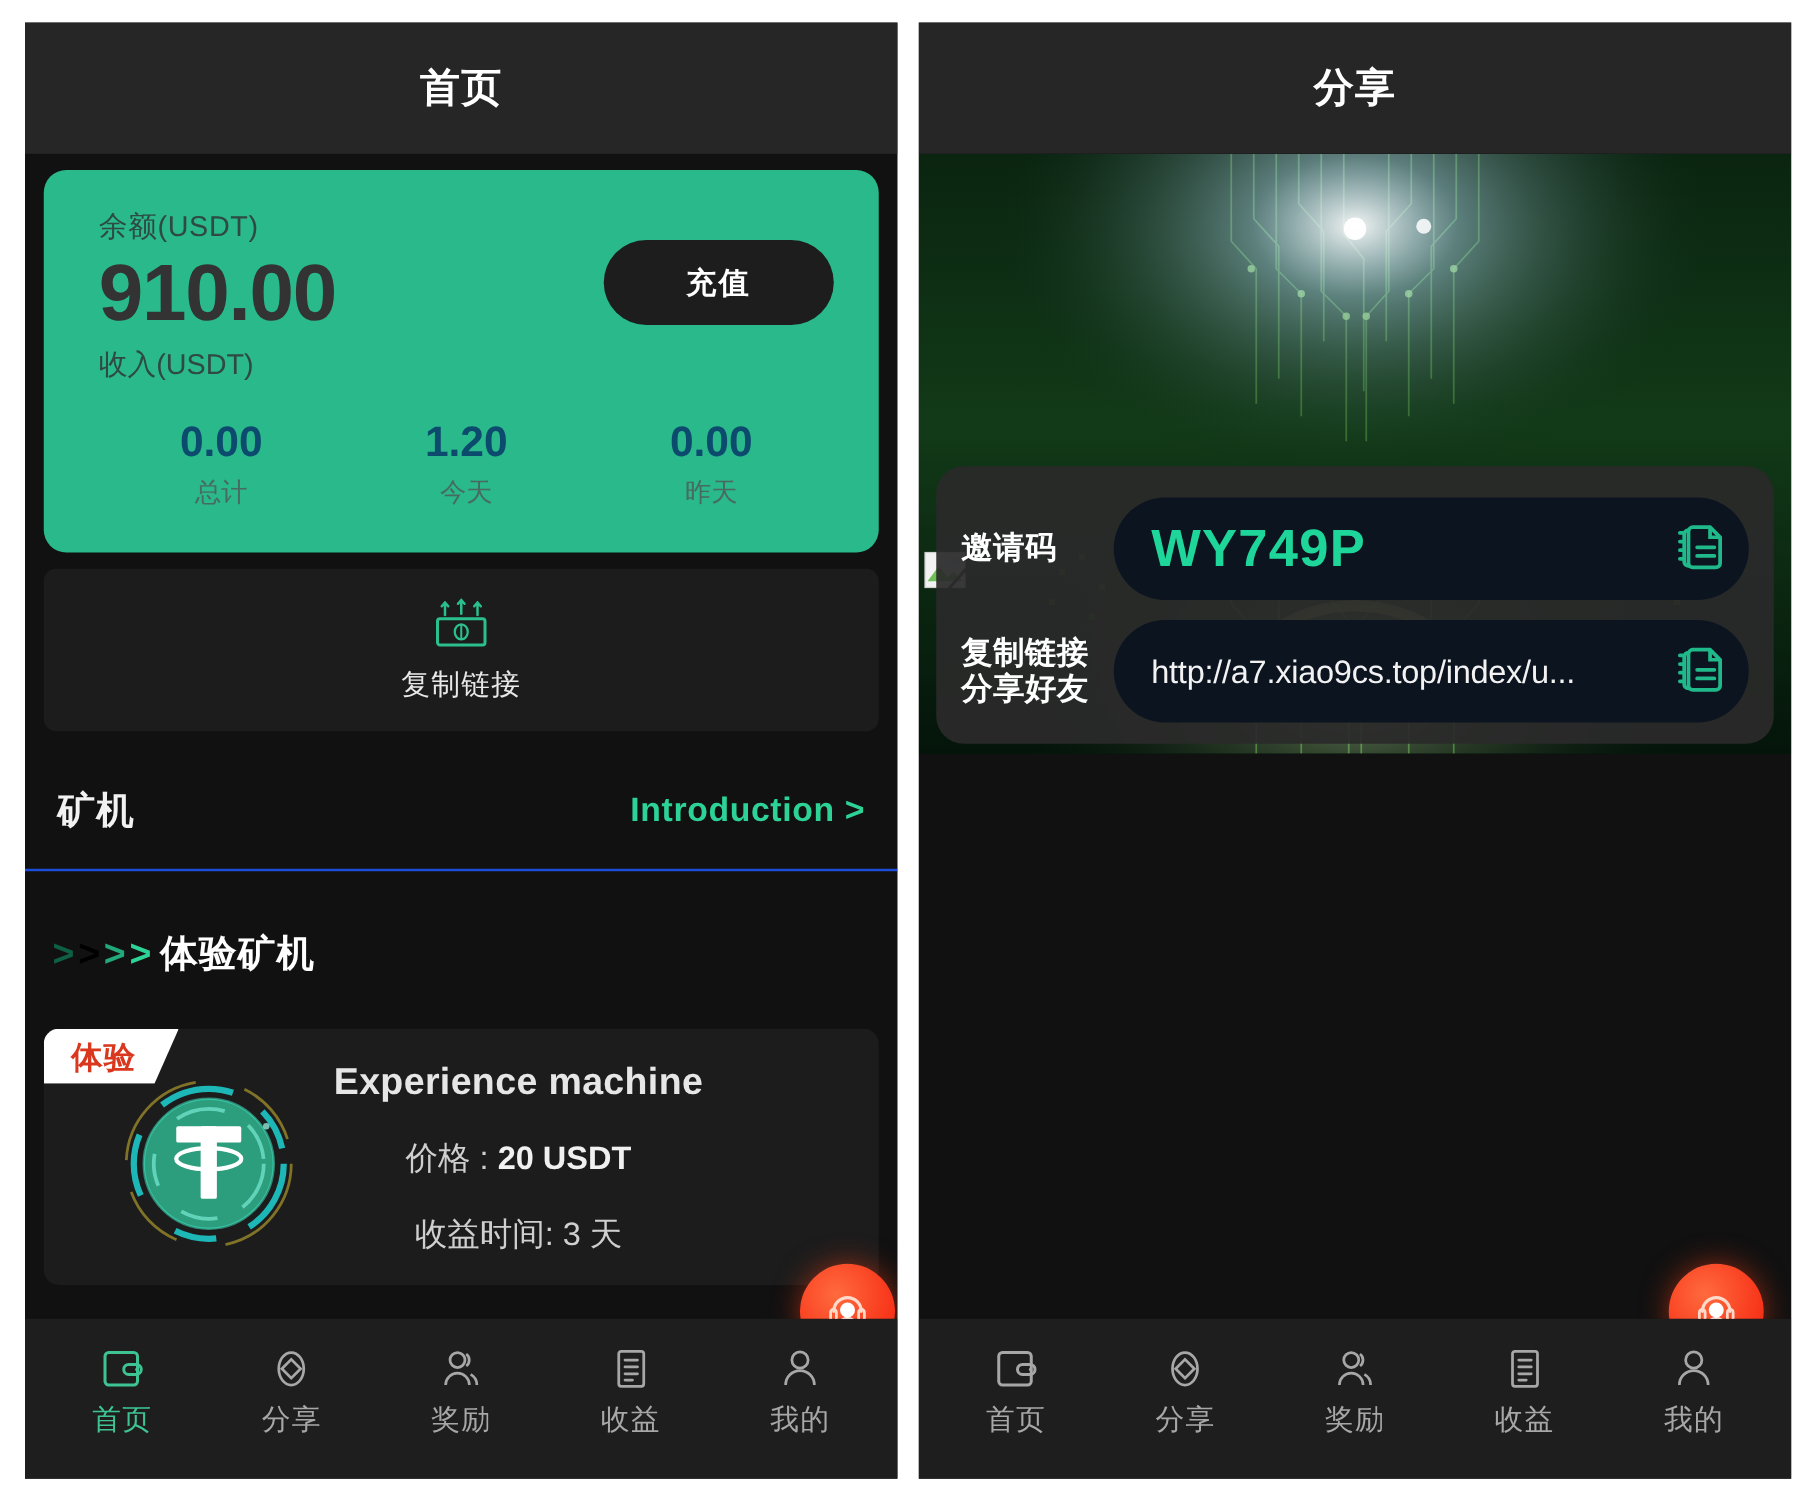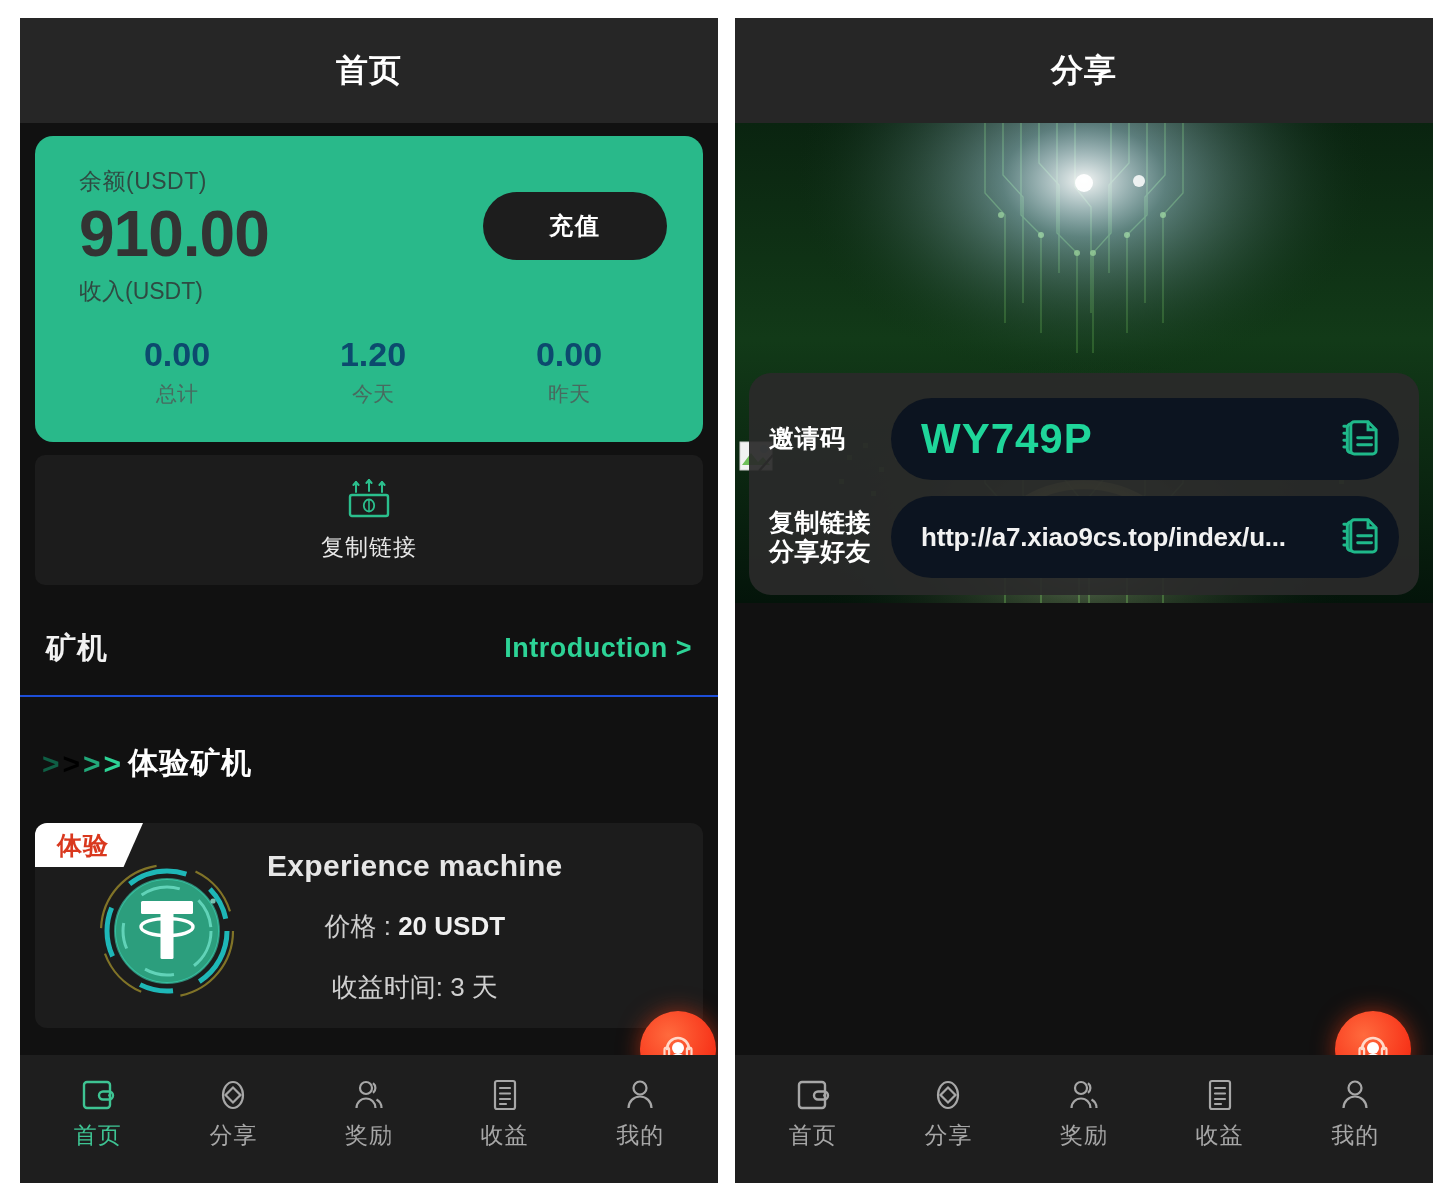--- a/index.html
+++ b/index.html
@@ -196,21 +196,21 @@
     padding: 0 16px 0 30px;
     position: relative;
   }
   .field-code {
     flex: 1;
     color: #1fd69a; font-size: 42px; font-weight: bold;
     letter-spacing: 1px;
   }
   .field-url {
     flex: 1;
-    color: #f2f2f2; font-size: 26px; font-weight: bold;
+    color: #f2f2f2; font-size: 26px; font-weight: normal;
     white-space: nowrap; overflow: hidden;
     letter-spacing: -.2px;
   }
   .copy-btn { flex: 0 0 auto; width: 46px; height: 46px; cursor: pointer; }
 </style>
 </head>
 <body>
 
 <div class="stage">
 

